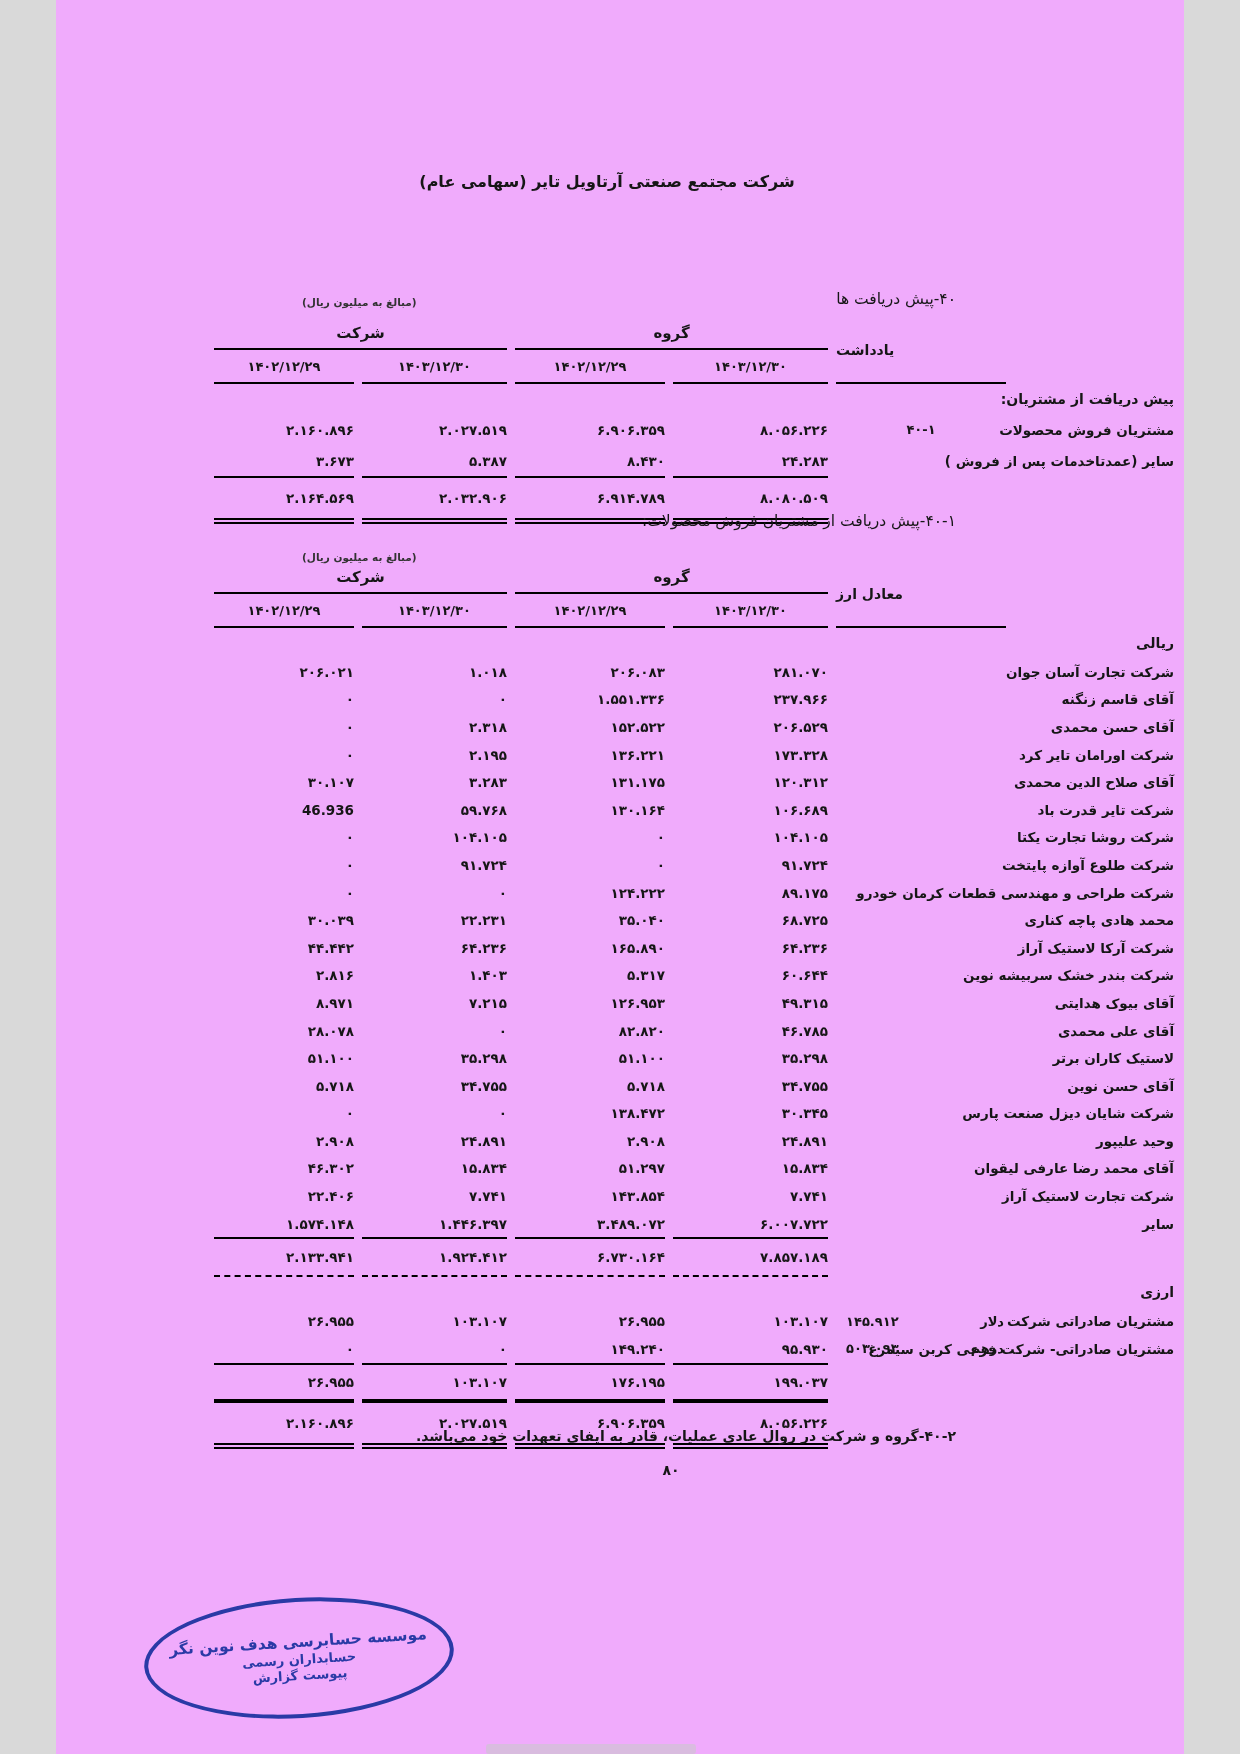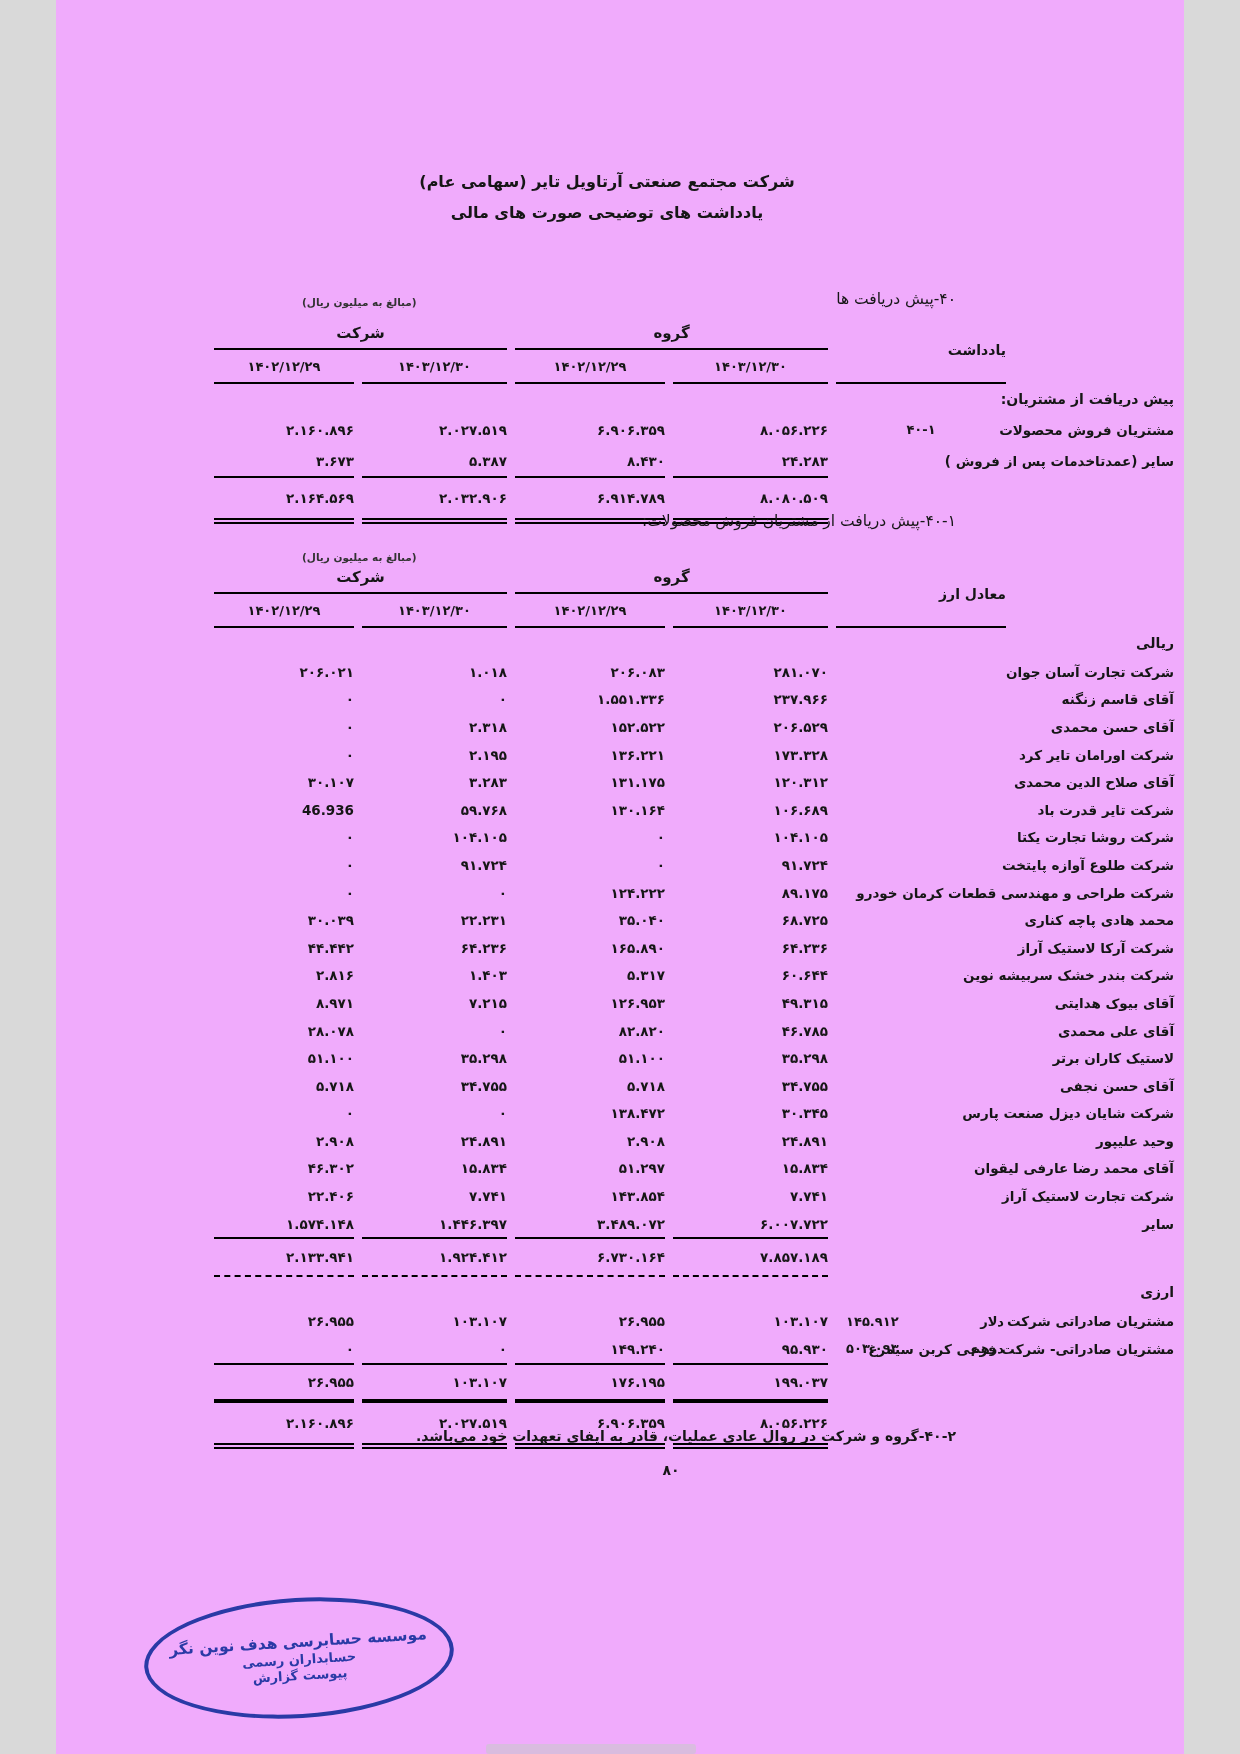--- a/index.html
+++ b/index.html
@@ -43,21 +43,21 @@
   col.c-note{width:170px;}
   col.c-g1403{width:155px;}
   col.c-g1402{width:150px;}
   col.c-c1403{width:145px;}
   col.c-c1402{width:140px;}
   table.fin th,table.fin td{padding:0;vertical-align:middle;}
   .grp-row th{height:30px;}
   .date-row th{height:32px;}
   th.grp{font-size:15px;border-bottom:2.5px solid #000;text-align:center;}
   th.date{font-size:13px;border-bottom:2.5px solid #000;text-align:center;white-space:nowrap;}
-  th.note-h{font-size:14px;border-bottom:2.5px solid #000;text-align:right;vertical-align:middle;}
+  th.note-h{font-size:14px;border-bottom:2.5px solid #000;text-align:left;vertical-align:middle;}
   th.lbl-h{border:none;}
   td.lbl{
     font-size:13.5px;text-align:right;white-space:nowrap;overflow:visible;
   }
   td.sec-label{
     font-size:14px;text-align:right;height:30px;white-space:nowrap;
   }
   td.num{font-size:13.5px;text-align:right;white-space:nowrap;}
   td.note{font-size:13px;text-align:center;white-space:nowrap;}
   tbody.data tr td{height:31px;}
@@ -95,21 +95,20 @@
     background:#c7cac6;opacity:.55;border-radius:3px;
   }
 </style>
 </head>
 <body>
 
 <div class="page">
 
   <div class="doc-header">
     <div>شرکت مجتمع صنعتی آرتاویل تایر  (سهامی عام)</div>
-    <div>یادداشت های توضیحی صورت های مالی</div>
   </div>
 
   <div class="sec-title t40">۴۰-پیش دریافت ها</div>
   <div class="unit-note u1">(مبالغ به میلیون ریال)</div>
 
   <table class="fin" id="table1">
     <colgroup>
       <col class="c-label">
         <col class="c-note">
         <col class="c-g1403">
@@ -332,21 +331,21 @@
         <tr>
           <td class="lbl">لاستیک کاران برتر</td>
           <td class="note"></td>
           <td class="num">۳۵.۲۹۸</td>
           <td class="num">۵۱.۱۰۰</td>
           <td class="num">۳۵.۲۹۸</td>
           <td class="num">۵۱.۱۰۰</td>
         </tr>
 
         <tr>
-          <td class="lbl">آقای حسن نجفی</td>
+          <td class="lbl">آقای حسن نوین</td>
           <td class="note"></td>
           <td class="num">۳۴.۷۵۵</td>
           <td class="num">۵.۷۱۸</td>
           <td class="num">۳۴.۷۵۵</td>
           <td class="num">۵.۷۱۸</td>
         </tr>
 
         <tr>
           <td class="lbl">شرکت شایان دیزل صنعت پارس</td>
           <td class="note"></td>

